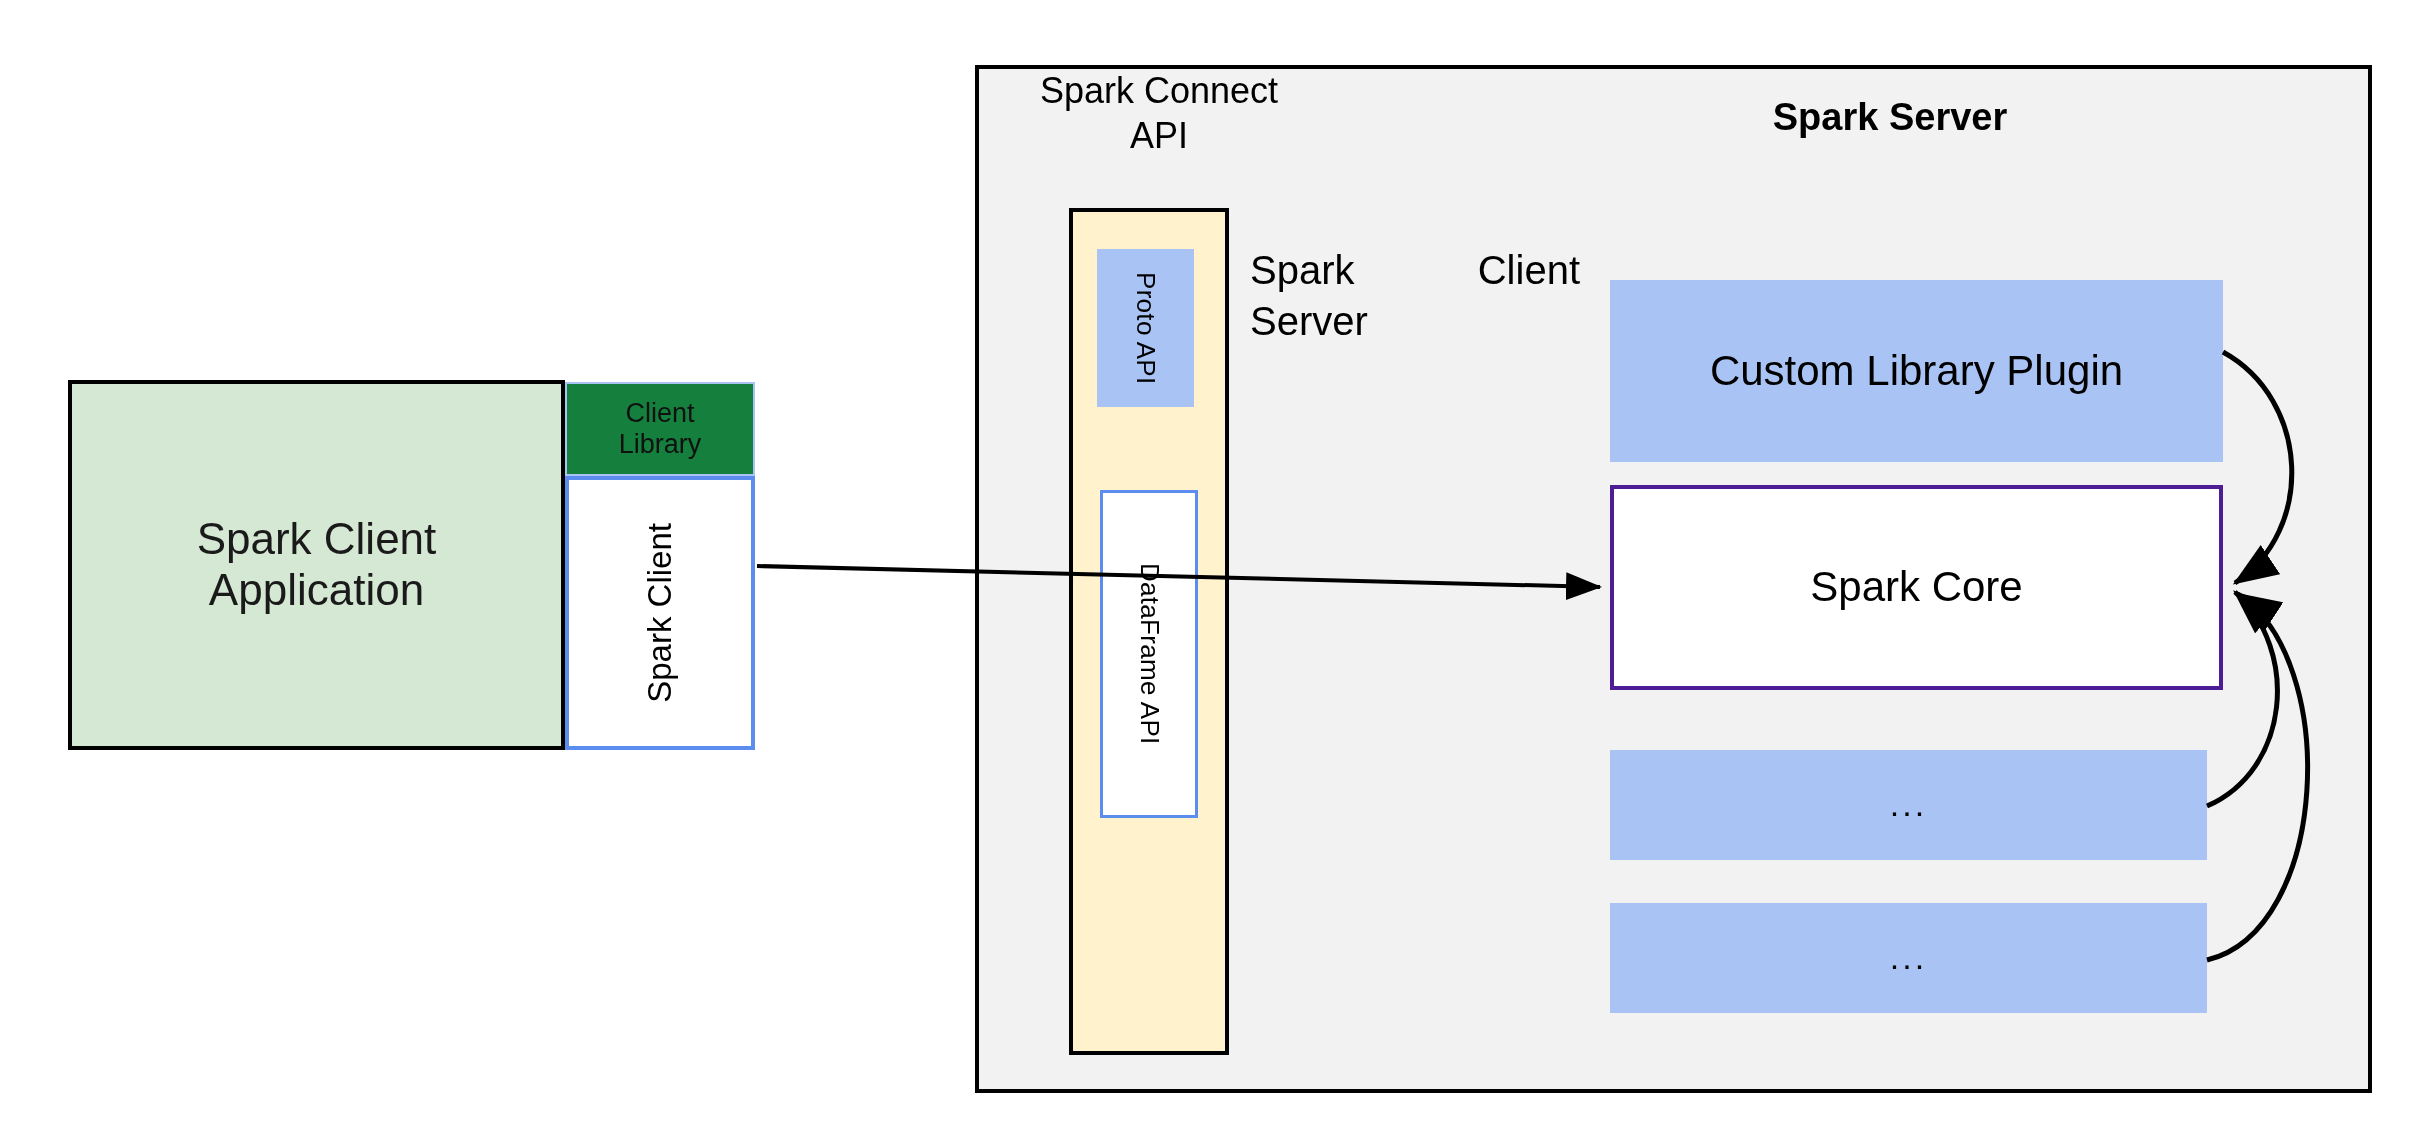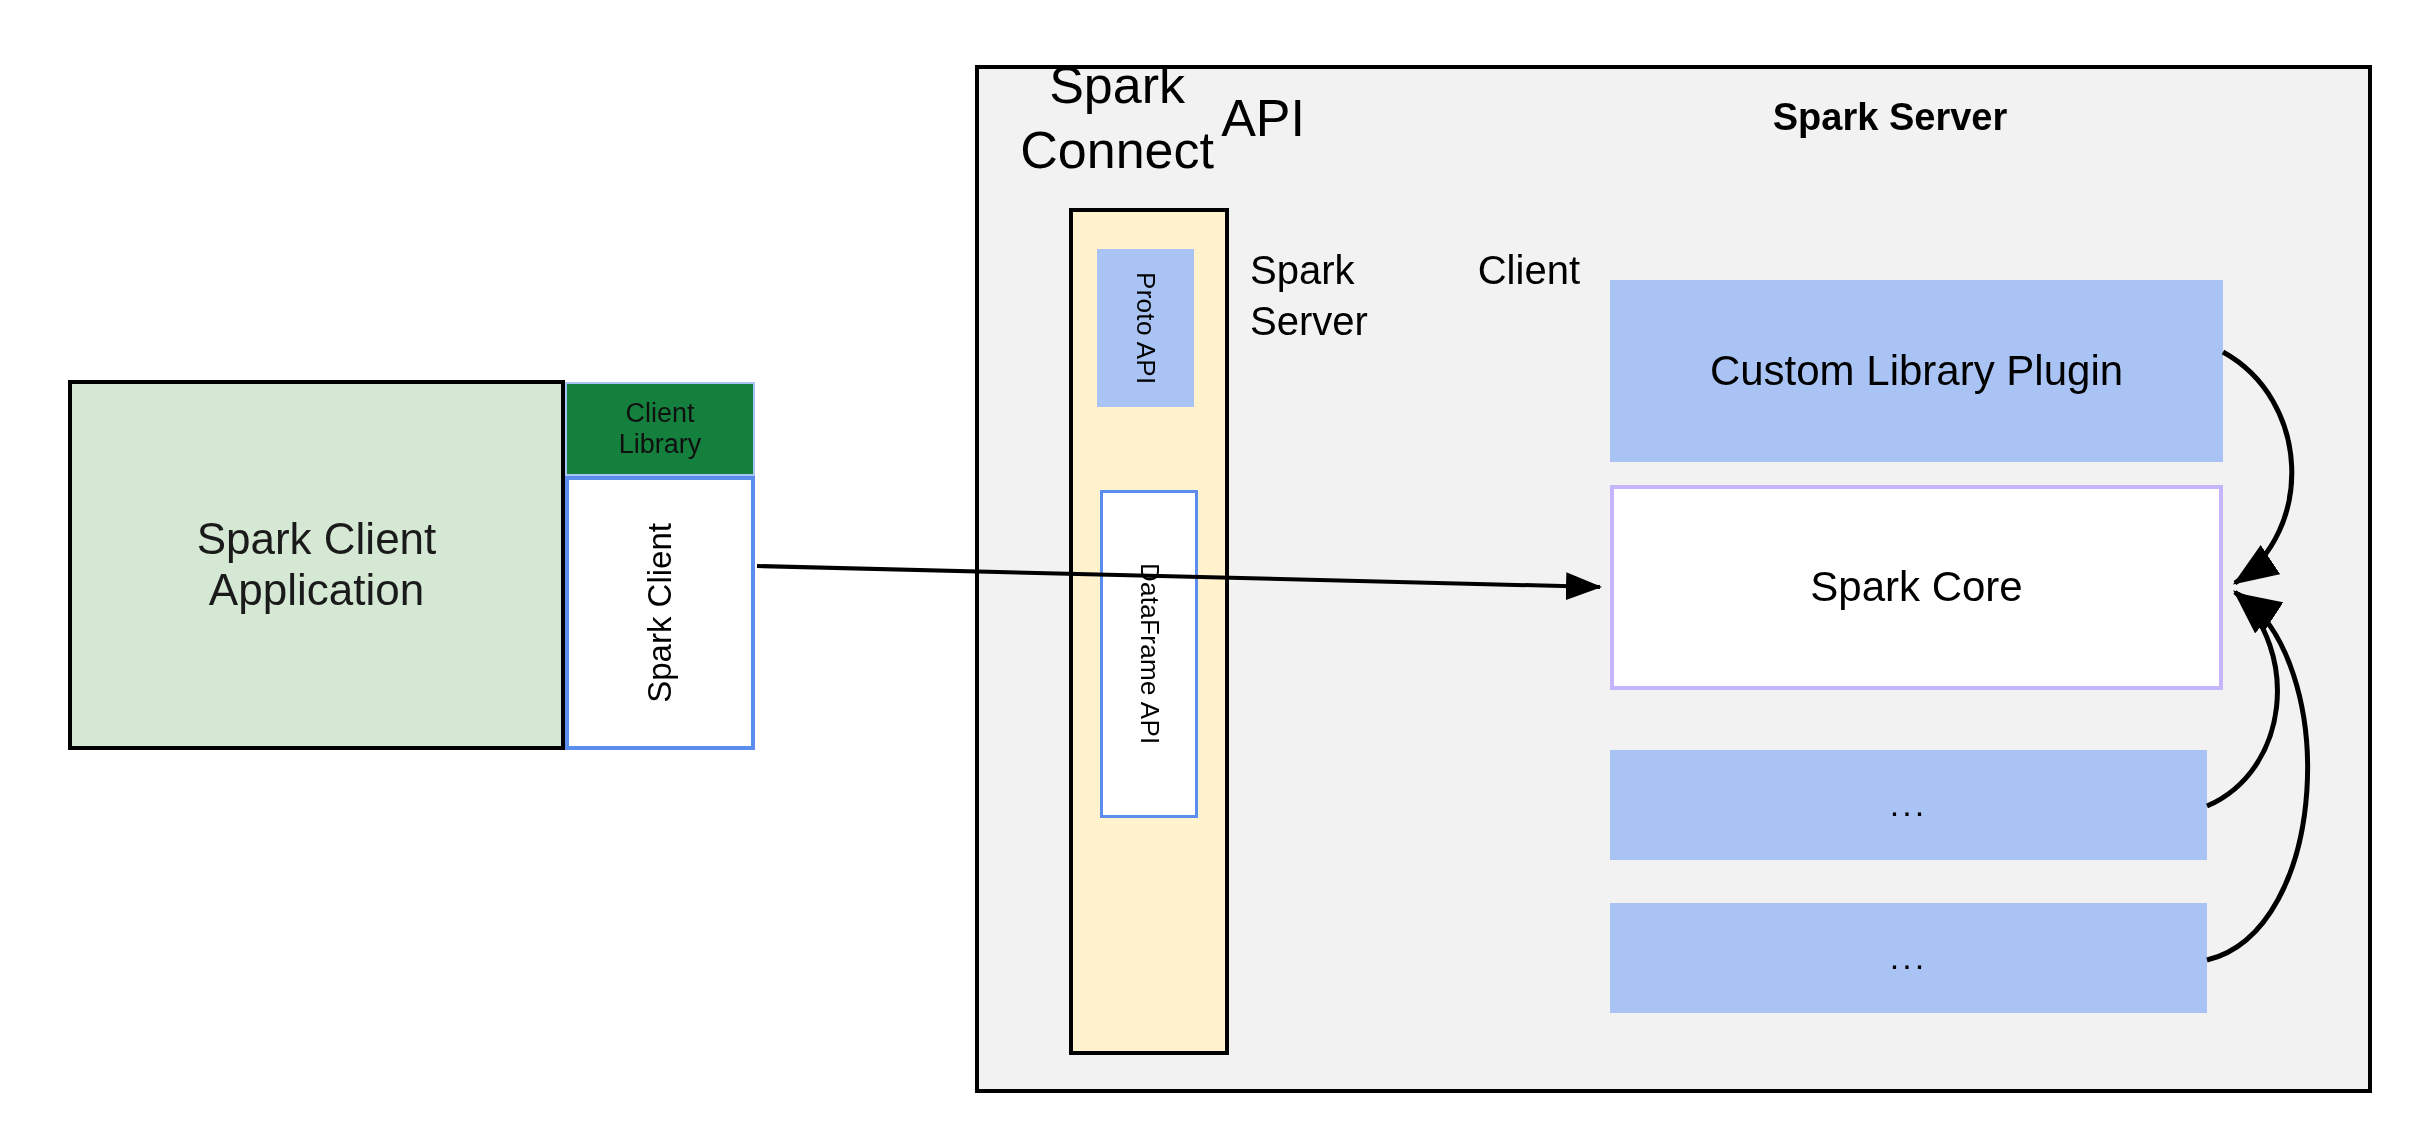--- a/index.html
+++ b/index.html
@@ -84,22 +84,22 @@
     height: 44px;
     font-size: 38px;
     font-weight: bold;
     z-index: 4;
   }
   #spark-connect-label {
     left: 1013px;
     top: 68px;
     width: 292px;
     height: 100px;
-    font-size: 52px;
-    flex-direction: row;
+    font-size: 36px;
+    flex-direction: column;
     justify-content: flex-start;
     z-index: 4;
     line-height: 1.25;
   }
   #spark-server-library-label {
     left: 1250px;
     top: 245px;
     width: 330px;
     height: 100px;
     font-size: 40px;
@@ -154,21 +154,21 @@
     background: #A9C4F4;
     font-size: 42px;
     z-index: 4;
   }
   #spark-core {
     left: 1610px;
     top: 485px;
     width: 613px;
     height: 205px;
     background: #ffffff;
-    border: 4px solid #c4b5fd;
+    border: 4px solid #4c1d95;
     font-size: 42px;
     z-index: 4;
   }
   #etc-box-1 {
     left: 1610px;
     top: 750px;
     width: 597px;
     height: 110px;
     background: #A9C4F4;
     font-size: 34px;

